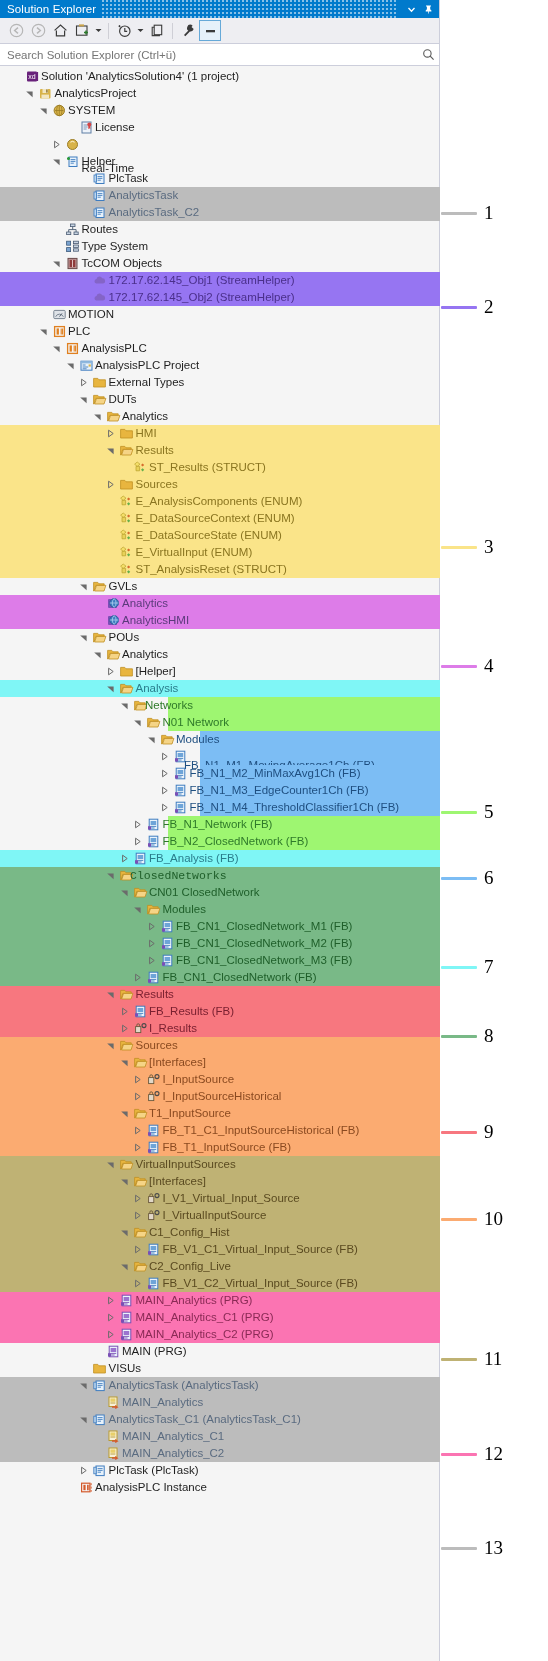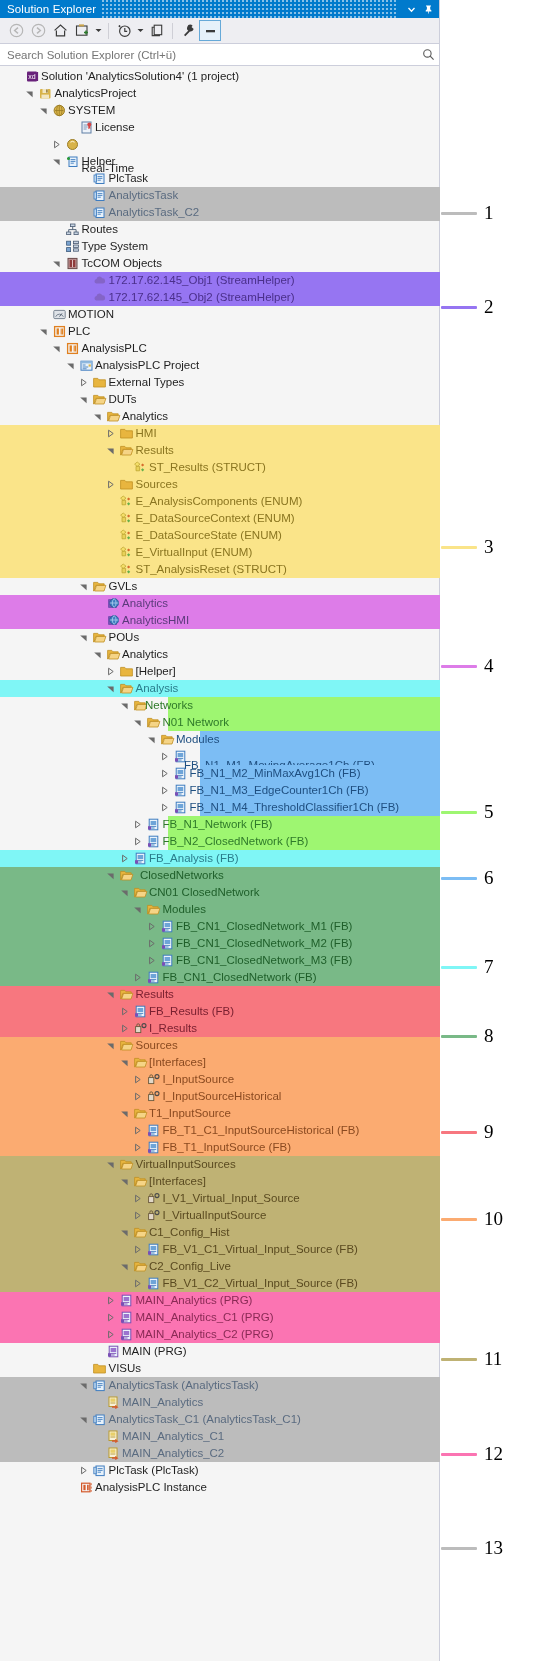--- a/index.html
+++ b/index.html
@@ -871,21 +871,21 @@
             <svg width="9" height="9" viewBox="0 0 9 9">
               <path d="M1.2 2.6 L7.6 2.6 L7.6 8.2 Z" fill="#6b6b6b"></path>
             </svg>
           </span>
           <span class="ico" style="left: 118.5px;">
             <svg width="15" height="15" viewBox="0 0 15 15">
               <path d="M1.6 3.4 h4.2 l1.2 1.4 h5.2 v1.6 h-8.4 l-1.8 5.6 h-0.4 z" fill="#e8b53f" stroke="#c08f22" stroke-width=".8"></path>
               <path d="M2.6 12 l1.9 -5.6 h9.4 l-1.9 5.6 z" fill="#f5d486" stroke="#c08f22" stroke-width=".8"></path>
             </svg>
           </span>
-          <span class="lbl" style="left: 140px; color: rgb(31, 95, 42);">ClosedNetworks</span>
+          <span class="lbl" style="left: 130px; color: rgb(31, 95, 42); font-family: Liberation Mono, monospace;">ClosedNetworks</span>
         </div>
         <div class="row">
           <div class="band" style="left: 0px; width: 440px; top: 0px; height: 17px; background: rgb(121, 185, 135);"></div>
           <span class="twisty" style="left: 118px;">
             <svg width="9" height="9" viewBox="0 0 9 9">
               <path d="M1.2 2.6 L7.6 2.6 L7.6 8.2 Z" fill="#6b6b6b"></path>
             </svg>
           </span>
           <span class="ico" style="left: 132px;">
             <svg width="15" height="15" viewBox="0 0 15 15">

